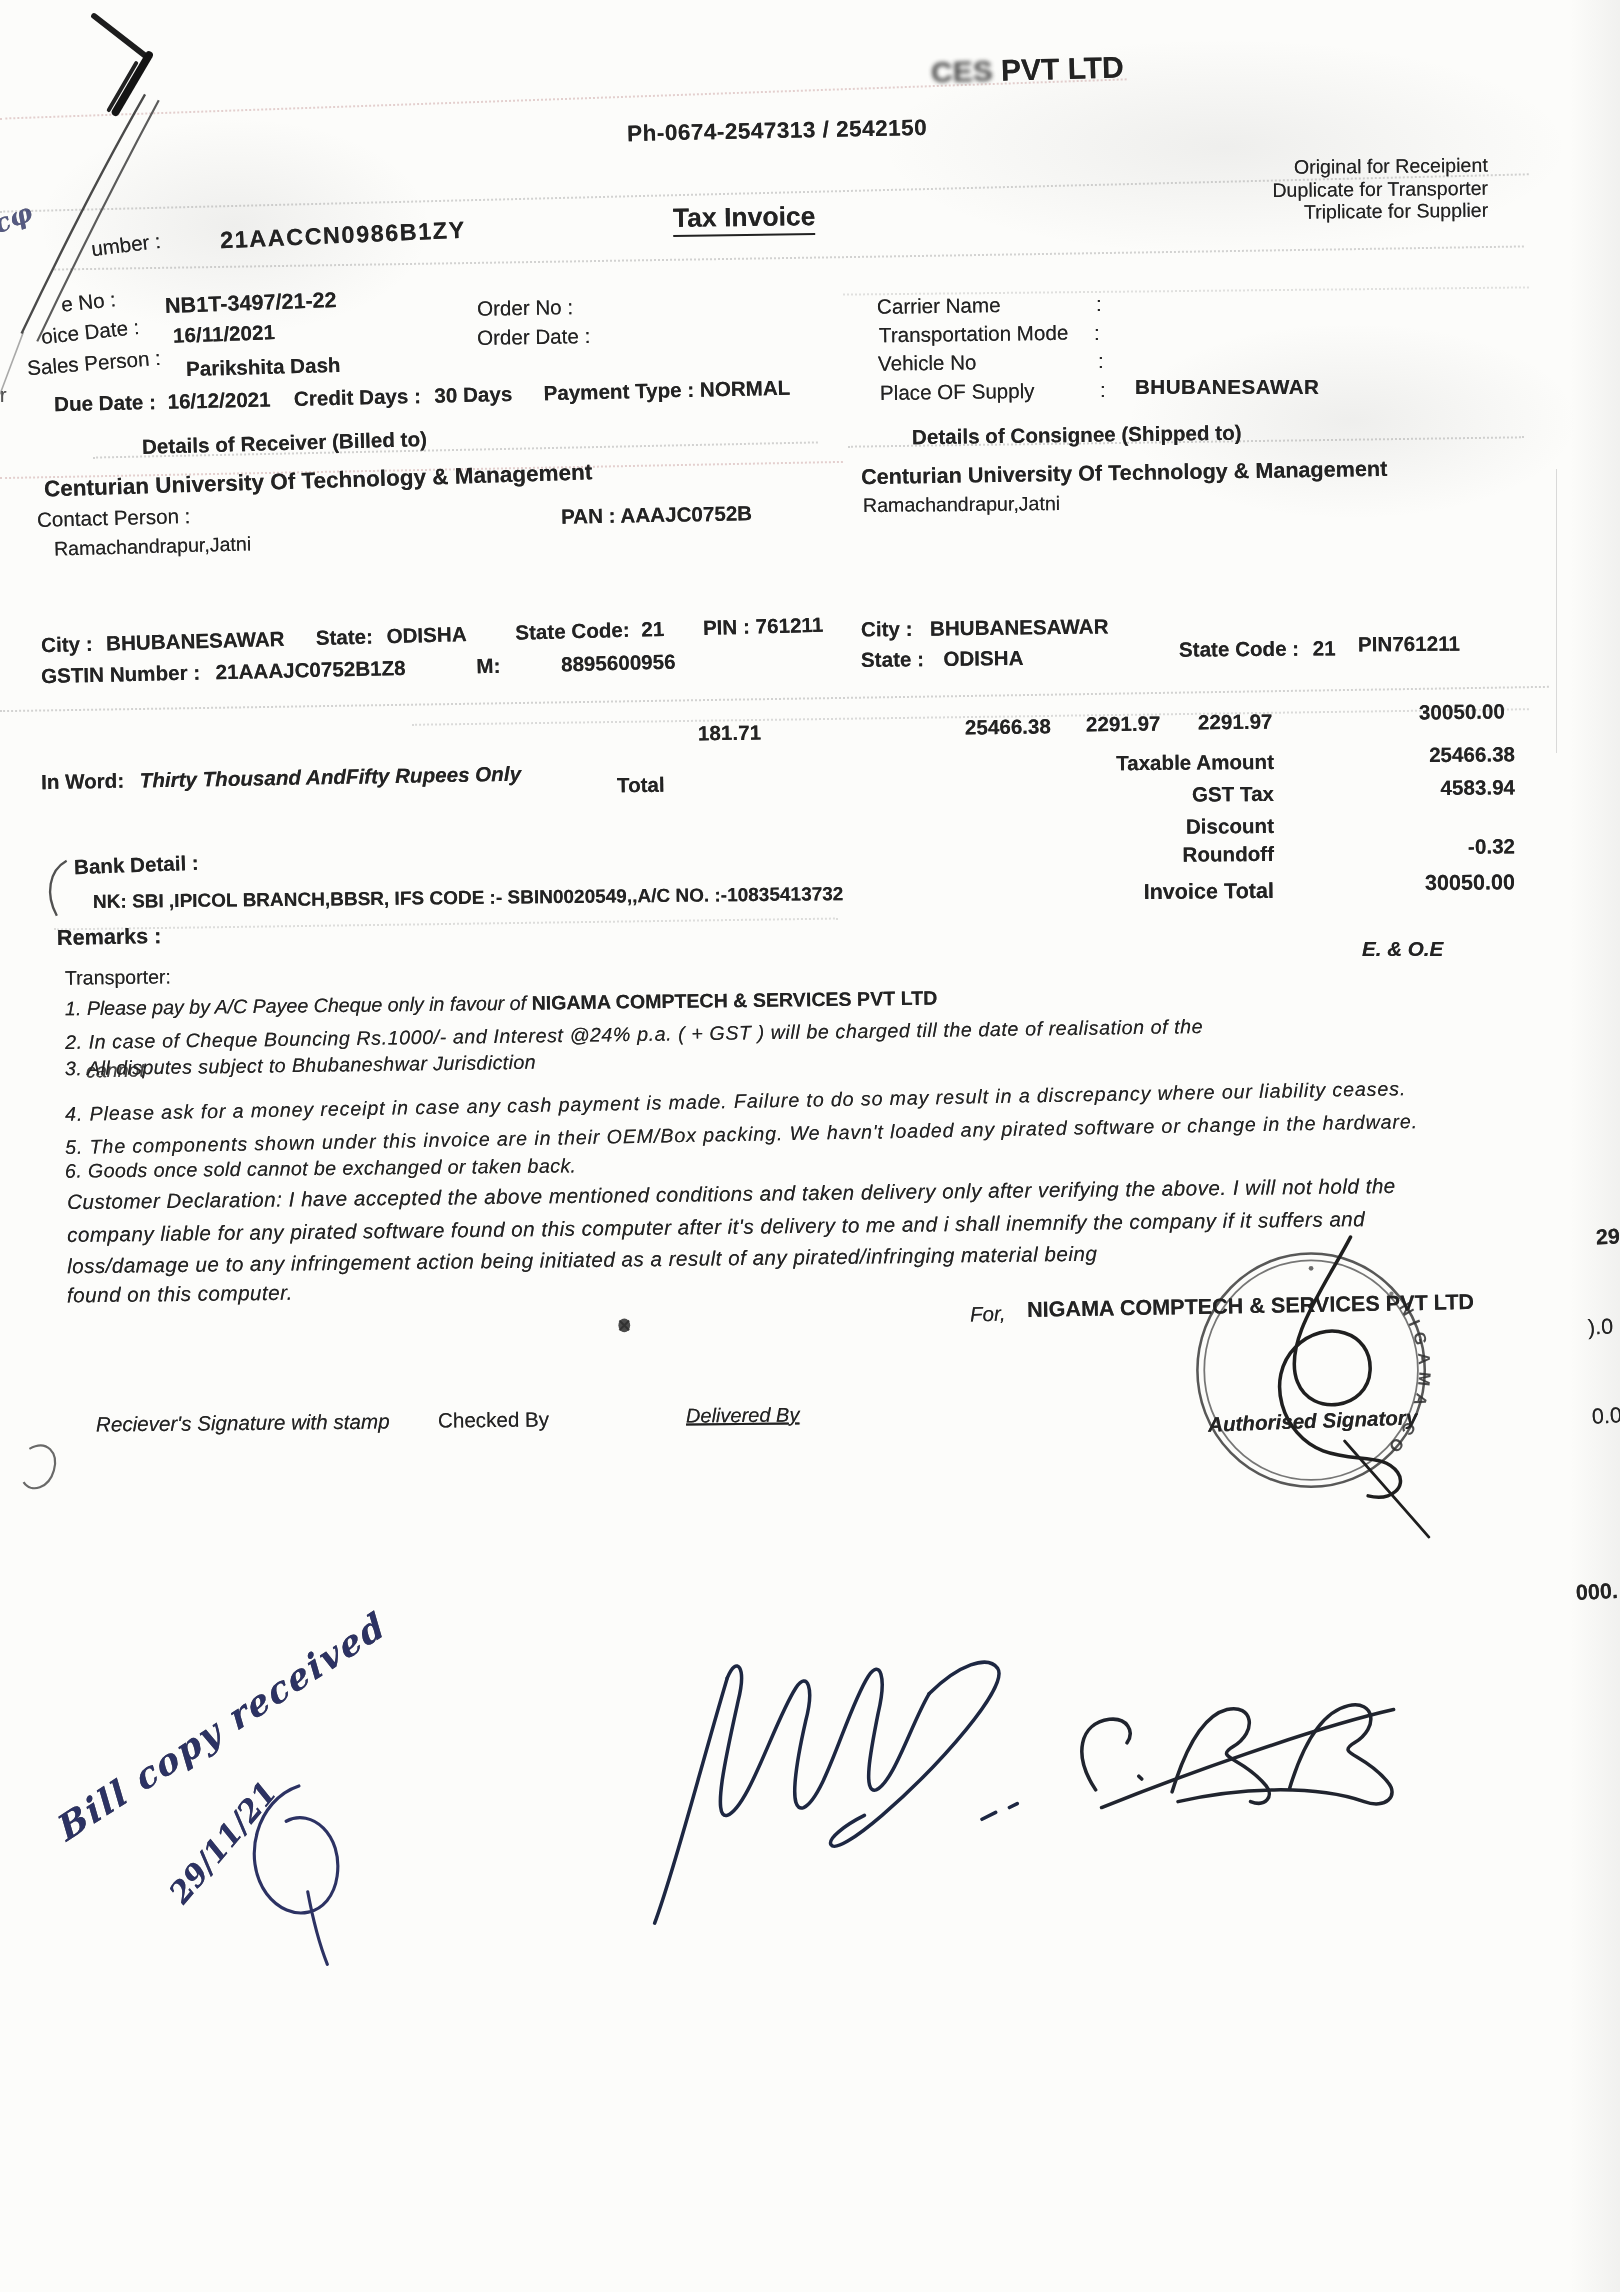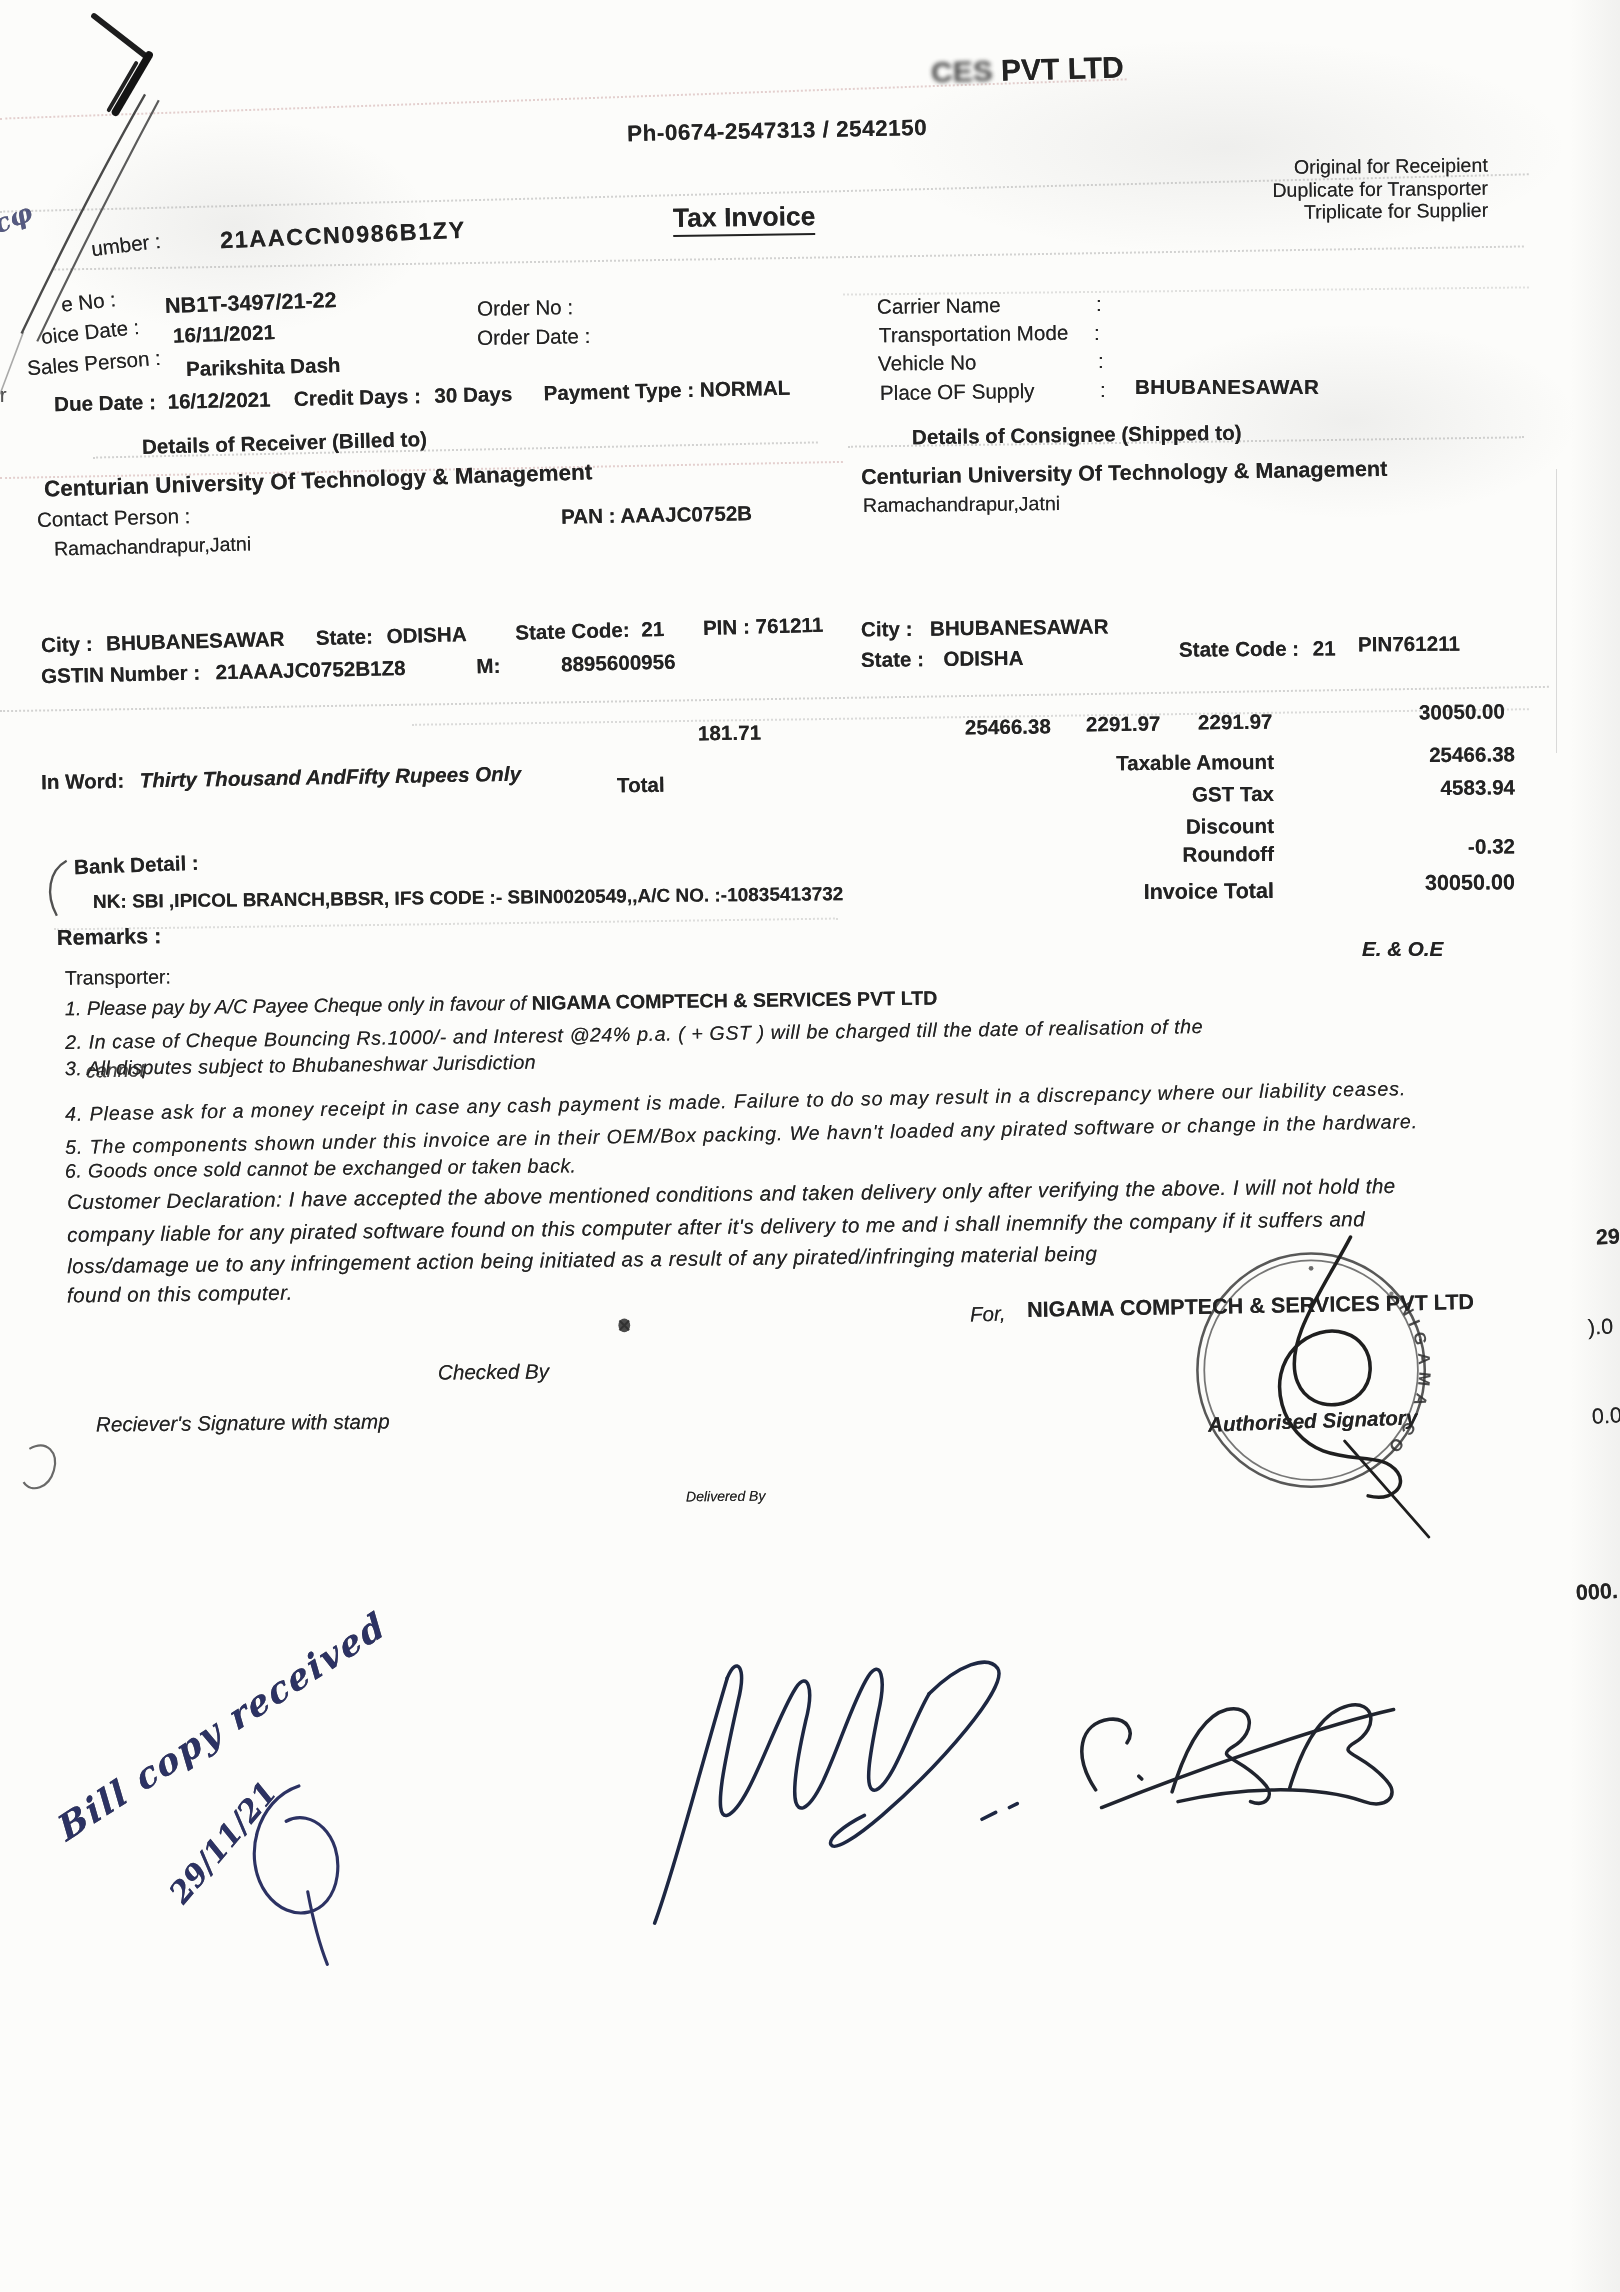--- a/index.html
+++ b/index.html
@@ -211,22 +211,22 @@
     <circle cx="228" cy="62" r="2.2" fill="#2e2e2e" opacity=".6"></circle>
   </svg>
 
   <svg width="1620" height="2293" viewBox="0 0 1653 2339" style="z-index:4;">
     <path d="M1378,1262 C1352,1312 1308,1370 1324,1410 C1338,1446 1396,1438 1398,1398 C1400,1358 1352,1344 1322,1374 C1290,1406 1308,1464 1350,1480 C1382,1492 1412,1482 1426,1502 C1436,1516 1420,1532 1396,1526" fill="none" stroke="#1f1f1f" stroke-width="3.6" stroke-linecap="round"></path>
     <path d="M1372,1470 L1458,1568" fill="none" stroke="#1f1f1f" stroke-width="2.8" stroke-linecap="round"></path>
   </svg>
   <div class="t i sb" style="left:1208px;top:1409px;font-size:20.6px;transform:rotate(-2deg);z-index:5;">Authorised Signatory</div>
 
   <div class="t i" style="left:96px;top:1411px;font-size:20.6px;transform:rotate(-0.6deg);">Reciever's Signature with stamp</div>
-  <div class="t" style="left:438px;top:1360px;font-size:20.6px;transform:rotate(-0.6deg);font-style:italic;">Checked By</div>
-  <div class="t i" style="left:686px;top:1488px;font-size:14px;transform:rotate(-0.6deg);">Delivered By</div>
+  <div class="t" style="left:438px;top:1408px;font-size:20.6px;transform:rotate(-0.6deg);">Checked By</div>
+  <div class="t i" style="left:686px;top:1404px;font-size:20px;transform:rotate(-0.6deg);text-decoration:underline;">Delivered By</div>
 
   <div class="t b" style="left:1596px;top:1225px;font-size:21.6px;transform:rotate(-3deg);">29</div>
   <div class="t" style="left:1588px;top:1315px;font-size:21.6px;transform:rotate(-3deg);">).0</div>
   <div class="t" style="left:1592px;top:1404px;font-size:21.6px;transform:rotate(-3deg);">0.0</div>
   <div class="t b" style="left:1576px;top:1580px;font-size:21.6px;transform:rotate(-3deg);">000.</div>
 
   <div class="t hand" style="left:61px;top:1811px;font-size:35px;letter-spacing:2px;transform:rotate(-33deg) skewX(-6deg);transform-origin:left center;z-index:3;">Bill copy received</div>
   <div class="t hand" style="left:176px;top:1882px;font-size:30px;transform:rotate(-50deg);transform-origin:left center;z-index:3;">29/11/21</div>
 
   <svg width="1620" height="2293" viewBox="0 0 1653 2339" style="z-index:3;">

